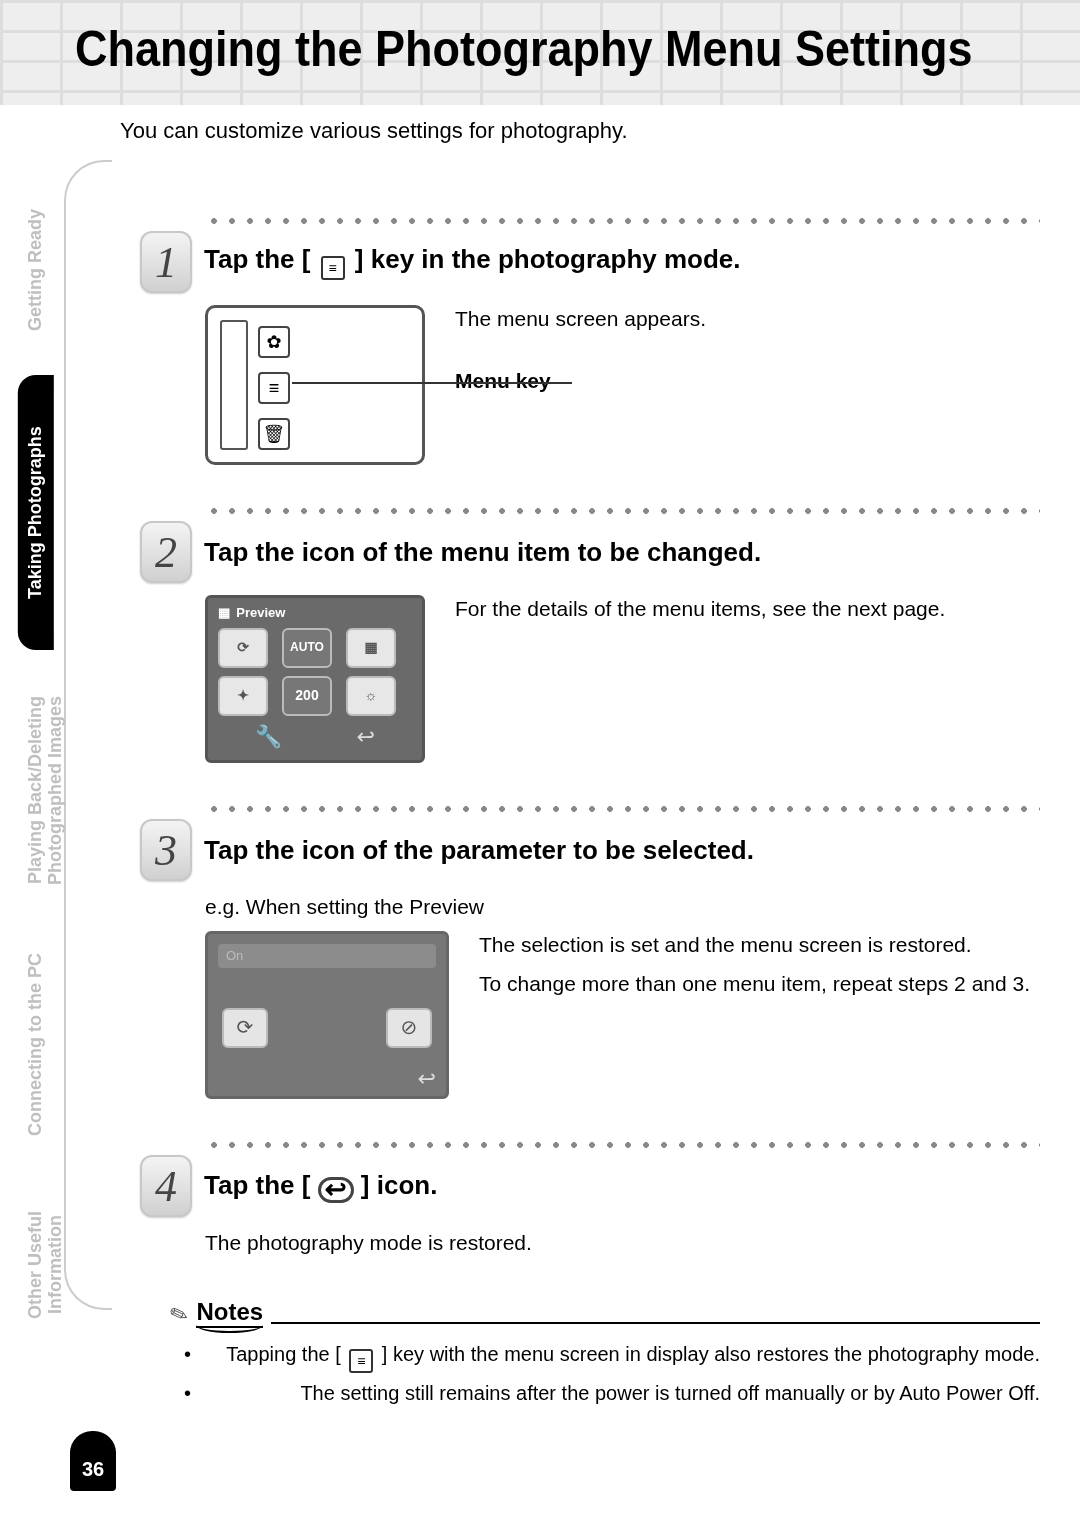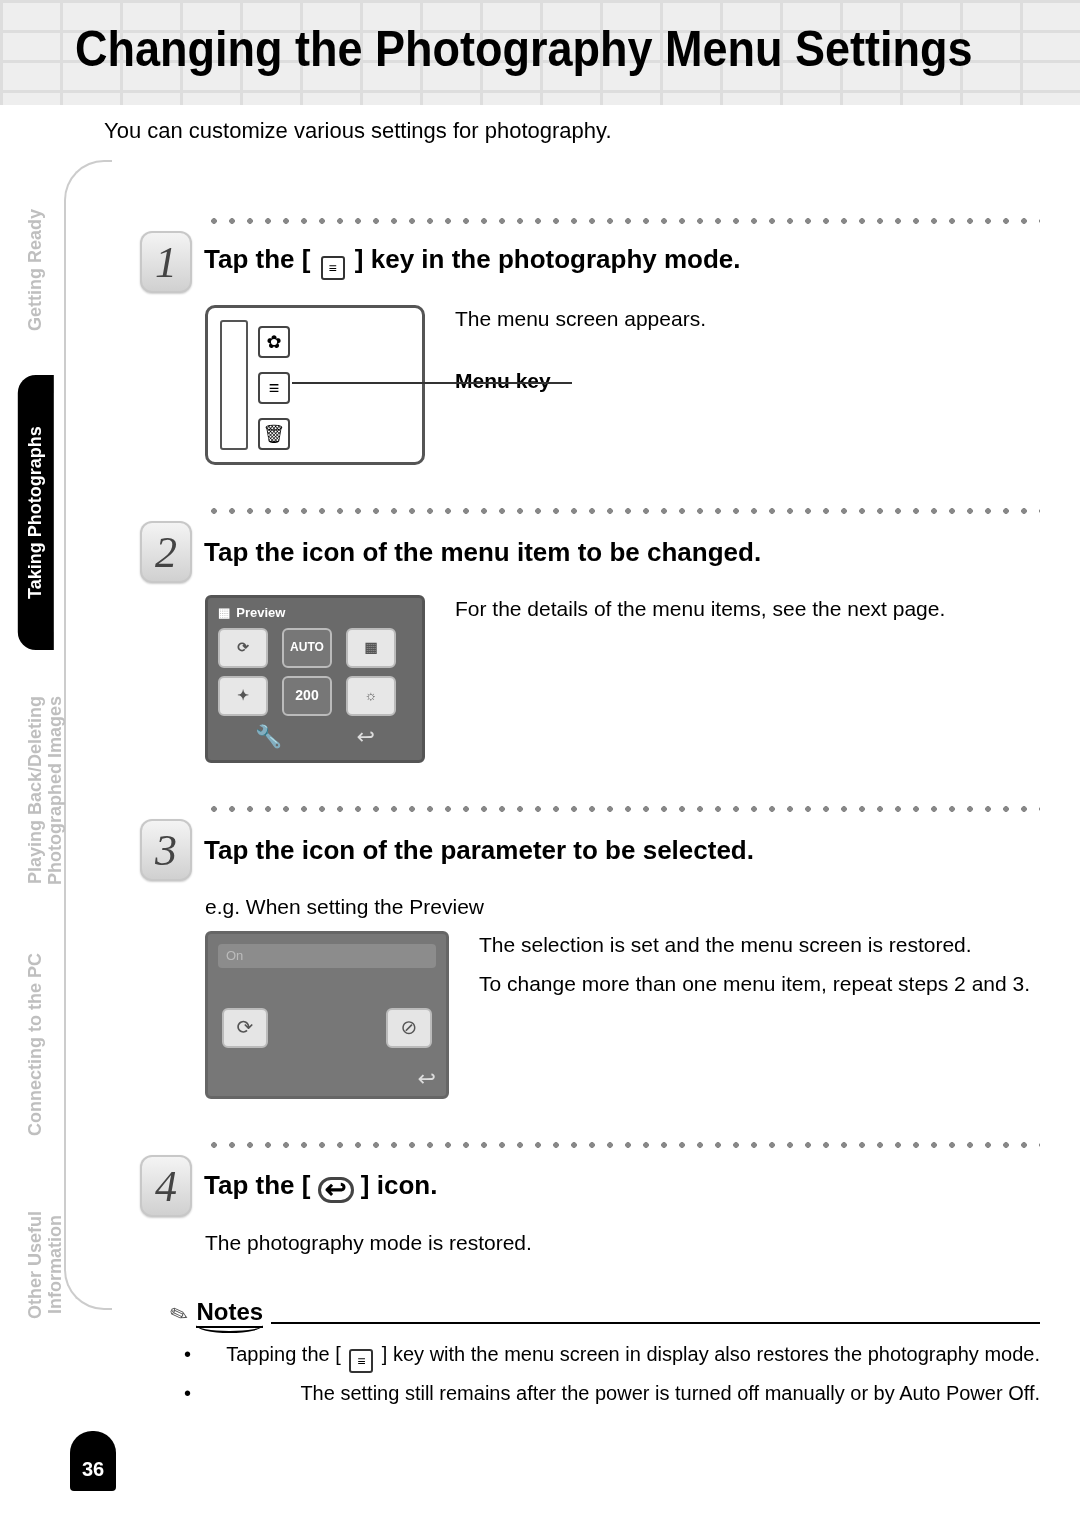--- a/index.html
+++ b/index.html
@@ -36,21 +36,21 @@
     font-size: 50px; font-weight: 900;
     font-family: "Arial Black", Arial, sans-serif;
     color: #000;
     transform: scaleX(0.9);
     transform-origin: left;
     white-space: nowrap;
   }
 
   .intro {
     position: absolute;
-    top: 118px; left: 104px; right: 40px;
+    top: 118px; left: 120px; right: 40px;
     font-size: 22px;
   }
 
   
   .sidebar {
     position: absolute;
     top: 160px; left: 28px;
     width: 85px;
     height: 1150px;
   }

